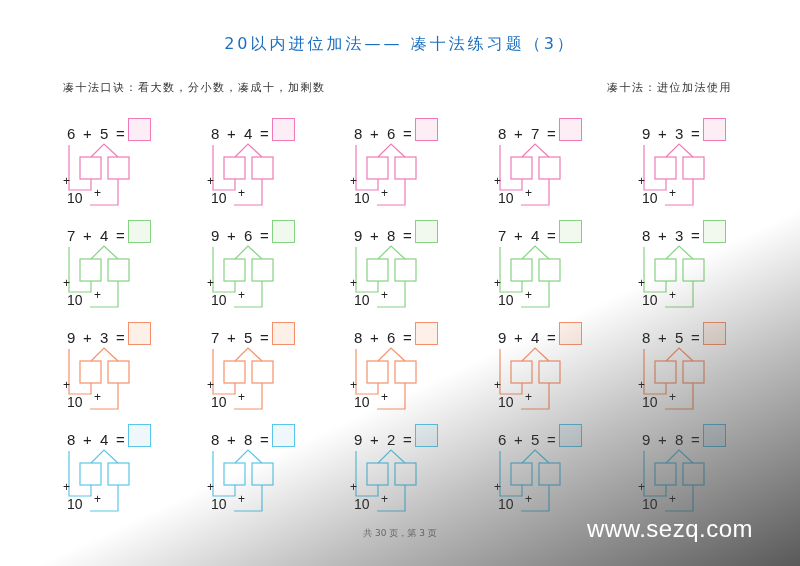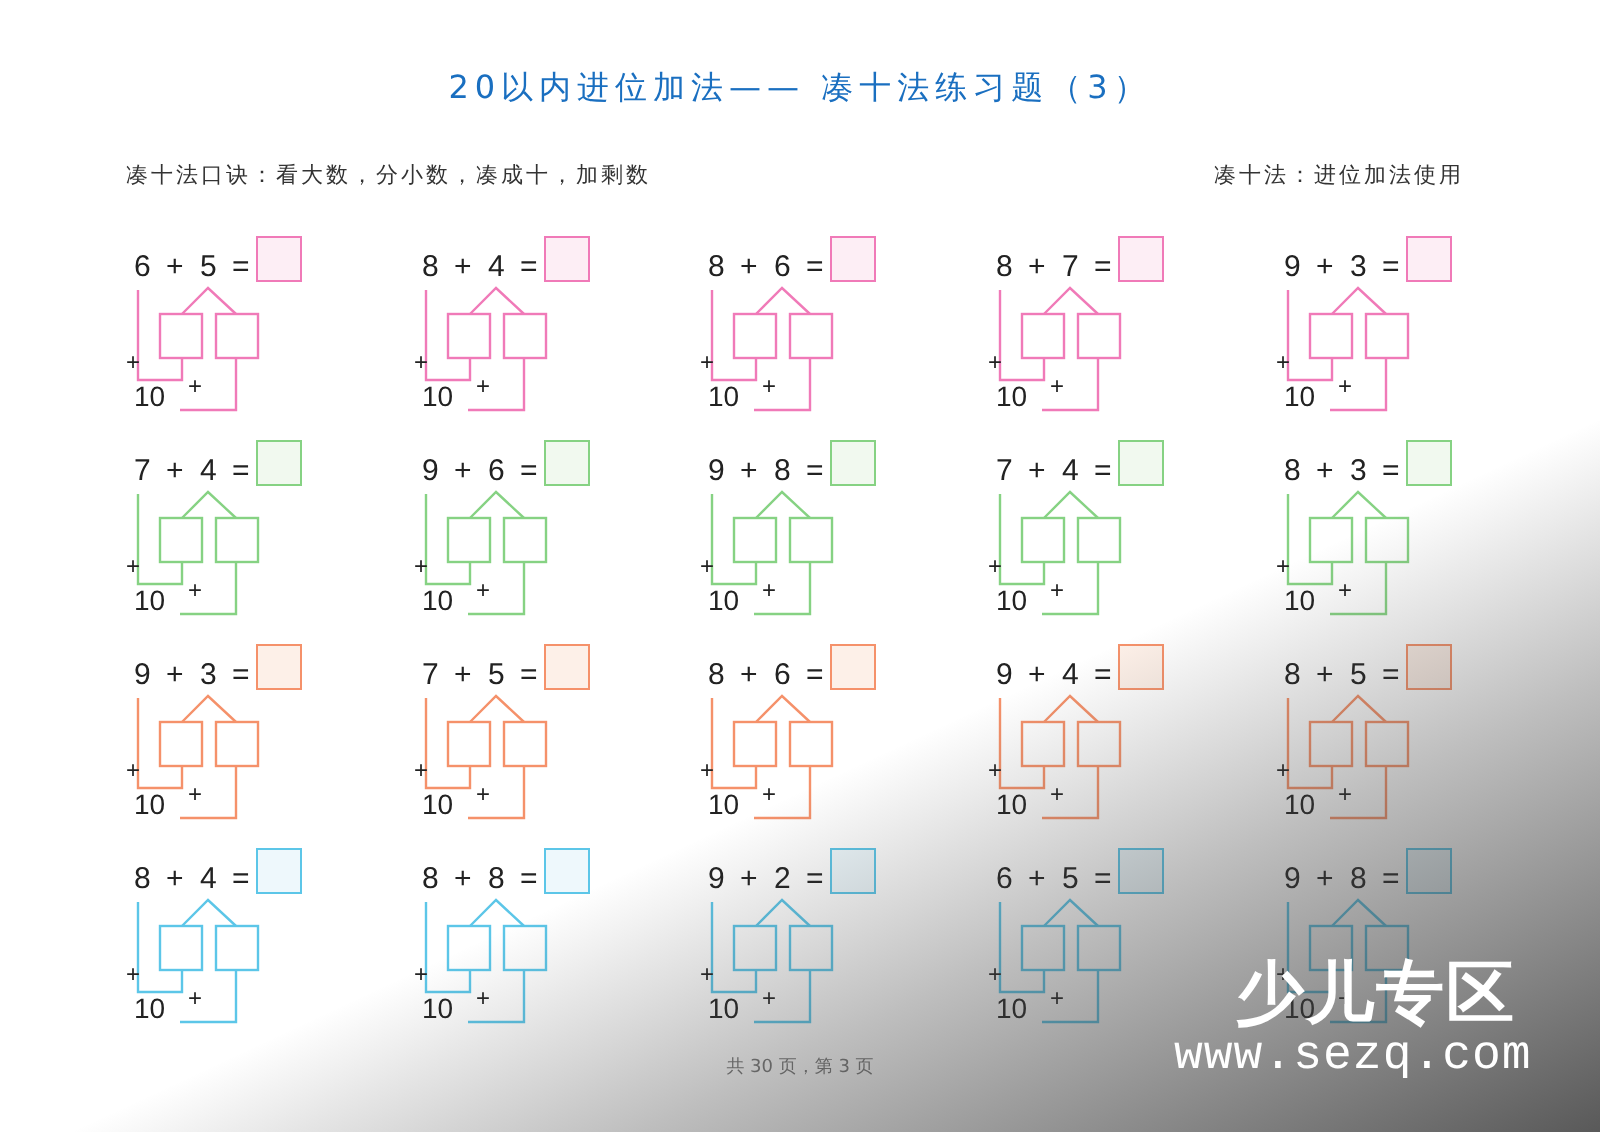--- a/index.html
+++ b/index.html
@@ -40,21 +40,21 @@
   .shade {
     position:absolute; left:0; top:0; width:800px; height:566px; pointer-events:none;
     background: linear-gradient(155deg, rgba(0,0,0,0) 62%, rgba(70,70,70,0.35) 76%, rgba(60,60,60,0.85) 100%);
   }
   .wm-cn {
     position:absolute; left:618px; top:474px; font-size:34px; font-weight:bold; color:#ffffff;
     letter-spacing:1px; font-family:"DejaVu Sans", sans-serif;
   }
   .wm-url {
     position:absolute; left:587px; top:515px; font-size:24px; color:#ffffff; letter-spacing:0.5px;
-    font-family:Liberation Mono, monospace;
+    font-family:Liberation Sans, sans-serif;
   }
 </style>
 </head>
 <body>
 
 <div class="page">
   <div class="title">20以内进位加法—— 凑十法练习题（3）</div>
   <div class="tip-left">凑十法口诀：看大数，分小数，凑成十，加剩数</div>
   <div class="tip-right">凑十法：进位加法使用</div>
 
@@ -517,15 +517,14 @@
         <div class="ten">10</div>
         <div class="plus2">+</div>
         <div style="position:absolute;left:18px;top:35px;width:21px;height:22px;"></div>
         <div style="position:absolute;left:46px;top:35px;width:21px;height:22px;"></div>
       </div>
     </div>
 
   <div class="footer">共 30 页，第 3 页</div>
 
   <div class="shade"></div>
-  <div class="wm-cn">少儿专区</div>
   <div class="wm-url">www.sezq.com</div>
 </div>
 
 </body></html>

